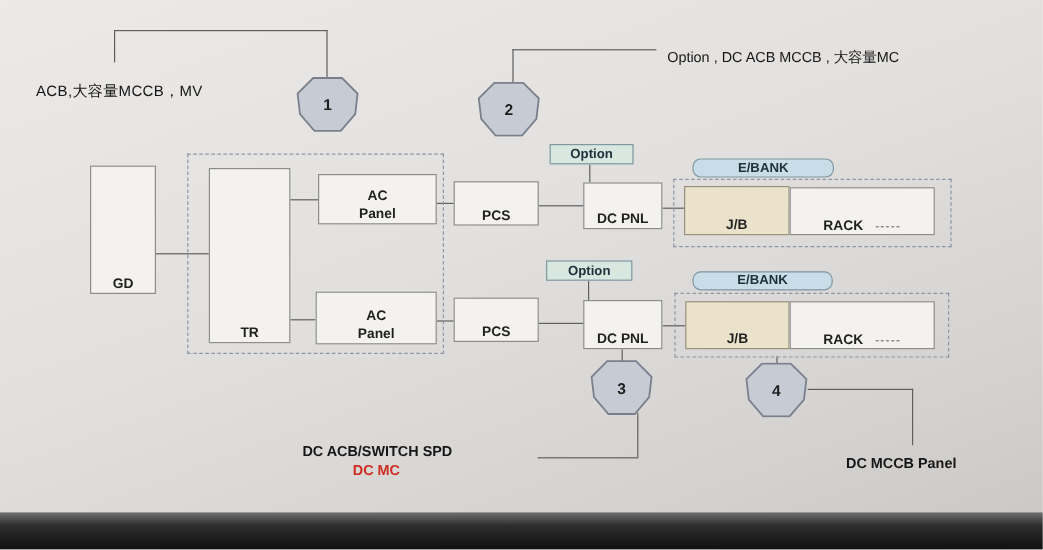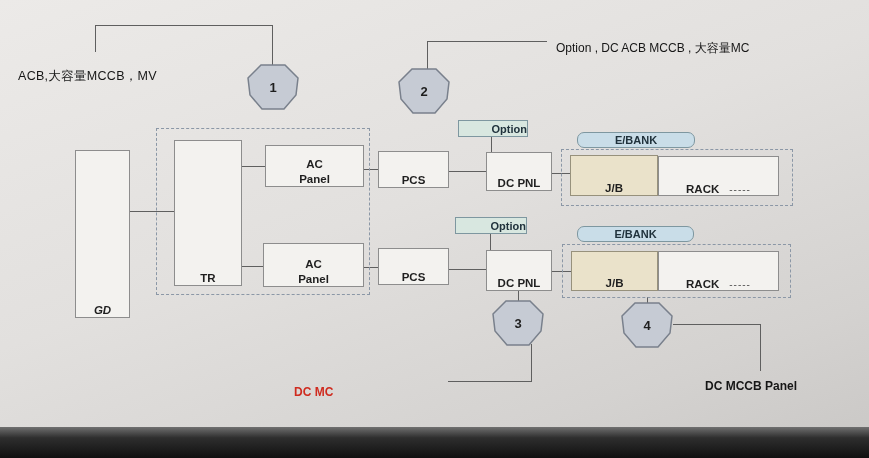--- a/index.html
+++ b/index.html
@@ -58,39 +58,40 @@
     position: absolute;
     display: flex;
     align-items: center;
     justify-content: center;
     font-size: 11px;
     font-weight: 700;
     color: #20323c;
     box-sizing: border-box;
     z-index: 3;
   }
-  .tag.option { background: #d8e7e0; border: 1px solid #7e97a0; justify-content: flex-end; }
+  .tag.option { background: #d8e7e0; border: 1px solid #7e97a0; }
   .tag.ebank  { background: #c9dde8; border: 1px solid #7e97a0; border-radius: 7px; }
   .callout { position: absolute; width: 54px; height: 46px; z-index: 2; }
   .callout svg { position: absolute; left: 0; top: 0; }
   .callout .num {
     position: absolute;
     left: 0; top: 0;
     width: 54px; height: 46px;
     display: flex; align-items: center; justify-content: center;
     font-size: 13px; font-weight: 700; color: #1e1e1e;
   }
 </style>
 </head>
 <body>
 
 <div class="canvas">
 
-  <div class="txt" style="left:18px; top:68px; font-size:12.5px; letter-spacing:0.3px;">ACB,大容量MCCB，MV</div>
+  <div class="txt" style="left:30px; top:68px; font-size:12.5px; letter-spacing:0.3px;">ACB,大容量MCCB，MV</div>
   <div class="txt" style="left:556px; top:40px;">Option , DC ACB MCCB , 大容量MC</div>
+  <div class="txt bold" style="left:252px; top:369px;">DC ACB/SWITCH SPD</div>
   <div class="txt red" style="left:294px; top:385px;">DC MC</div>
   <div class="txt bold" style="left:705px; top:379px;">DC MCCB Panel</div>
 
   <div class="line v" style="left:95px;  top:25px;  height:27px;"></div>
   <div class="line h" style="left:95px;  top:25px;  width:178px;"></div>
   <div class="line v" style="left:272px; top:25px;  height:41px;"></div>
   <div class="line v" style="left:427px; top:41px;  height:28px;"></div>
   <div class="line h" style="left:427px; top:41px;  width:120px;"></div>
 
   <div class="line h" style="left:130px; top:211px; width:45px;"></div>
@@ -133,21 +134,21 @@
   </div>
   <div class="callout" style="left:620px; top:302px;">
     <svg width="54" height="46" viewBox="0 0 54 46">
       <polygon points="15,1 39,1 52,14 50,31 38,45 16,45 4,31 2,14" fill="#c6cbd4" stroke="#79808c" stroke-width="1.5"></polygon>
     </svg>
     <span class="num">4</span>
   </div>
 
   <div class="dashed" style="left:156px; top:128px; width:214px; height:167px;"></div>
 
-  <div class="box" style="left:75px;  top:150px; width:55px; height:168px;font-style:italic;">
+  <div class="box" style="left:75px;  top:138px; width:55px; height:107px;">
     <span class="pre">GD</span>
   </div>
   <div class="box" style="left:174px; top:140px; width:68px; height:146px;">
     <span class="pre">TR</span>
   </div>
 
   <div class="box" style="left:265px; top:145px; width:99px; height:42px;">
     <span class="pre">AC
 Panel</span>
   </div>

